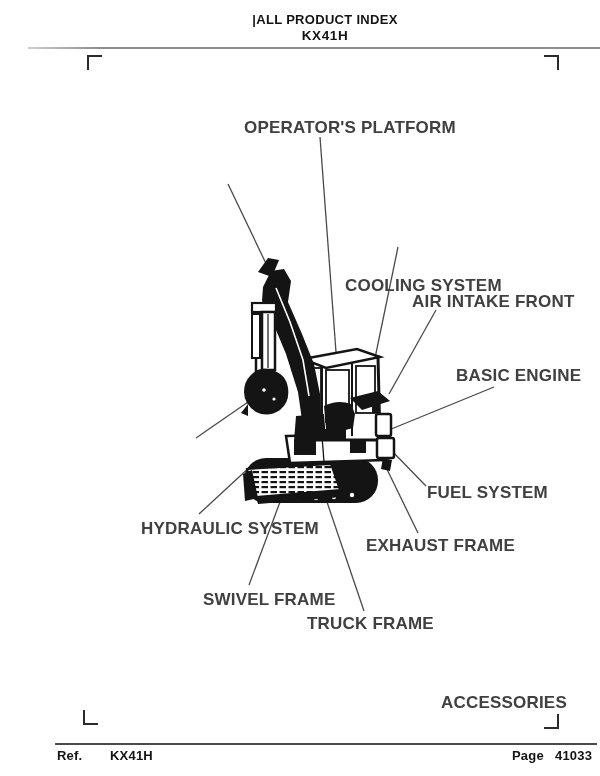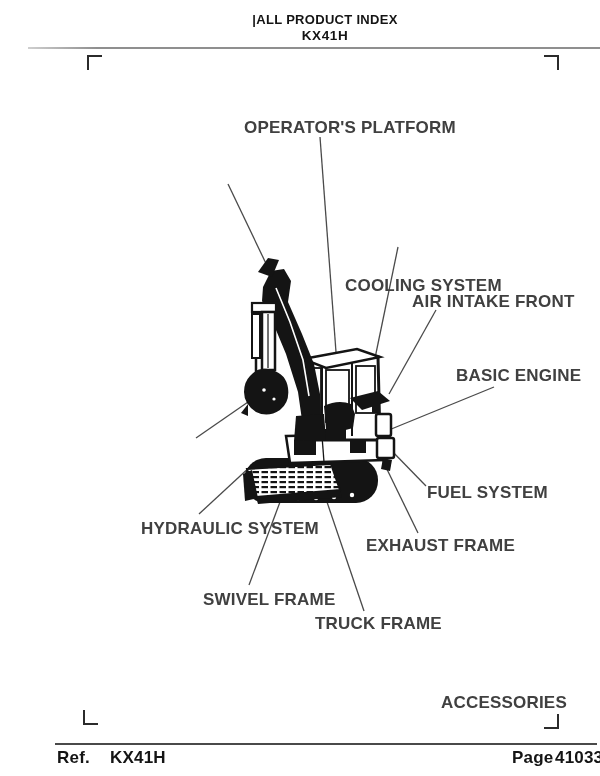--- a/index.html
+++ b/index.html
@@ -18,21 +18,21 @@
   .rule-bottom { position:absolute; top:743px; left:55px; right:3px; height:2px; background:#4a4a4a; }
   .crop { position:absolute; width:13px; height:13px; }
   .crop.tl { left:87px;  top:55px;  border-top:2.5px solid #2b2b2b; border-left:2.5px solid #2b2b2b; }
   .crop.tr { left:544px; top:55px;  border-top:2.5px solid #2b2b2b; border-right:2.5px solid #2b2b2b; }
   .crop.bl { left:83px;  top:710px; border-bottom:2.5px solid #2b2b2b; border-left:2.5px solid #2b2b2b; }
   .crop.br { left:544px; top:714px; border-bottom:2.5px solid #2b2b2b; border-right:2.5px solid #2b2b2b; }
   .label {
     position:absolute; font-weight:bold; font-size:17px;
     letter-spacing:0.2px; white-space:nowrap; color:#404040;
   }
-  .ftr { position:absolute; font-weight:bold; font-size:17px; letter-spacing:0.2px; white-space:nowrap; }
+  .ftr { position:absolute; font-weight:bold; font-size:13px; letter-spacing:0.2px; white-space:nowrap; }
   svg.overlay { position:absolute; left:0; top:0; width:600px; height:776px; }
 </style>
 </head>
 <body>
 
 <div class="page">
 
   <div class="hdr">
     <div class="hdr-title">|ALL PRODUCT INDEX</div>
     <div class="hdr-model">KX41H</div>
@@ -121,21 +121,21 @@
   </svg>
 
   <div class="label" style="left:244px; top:118px;">OPERATOR'S PLATFORM</div>
   <div class="label" style="left:345px; top:228px;margin-top:48px;">COOLING SYSTEM</div>
   <div class="label" style="left:412px; top:292px;">AIR INTAKE FRONT</div>
   <div class="label" style="left:456px; top:366px;">BASIC ENGINE</div>
   <div class="label" style="left:427px; top:483px;">FUEL SYSTEM</div>
   <div class="label" style="left:141px; top:519px;">HYDRAULIC SYSTEM</div>
   <div class="label" style="left:366px; top:536px;">EXHAUST FRAME</div>
   <div class="label" style="left:203px; top:590px;">SWIVEL FRAME</div>
-  <div class="label" style="left:315px; top:614px;">TRUCK FRAME</div>
+  <div class="label" style="left:307px; top:614px;">TRUCK FRAME</div>
   <div class="label" style="left:441px; top:693px;text-align:center;">ACCESSORIES</div>
 
   <div class="rule-bottom"></div>
   <div class="ftr" style="left:57px;  top:748px; position:absolute;">Ref.</div>
   <div class="ftr" style="left:110px; top:748px; position:absolute;">KX41H</div>
   <div class="ftr" style="left:512px; top:748px; position:absolute;">Page</div>
   <div class="ftr" style="left:555px; top:748px; position:absolute;">41033</div>
 
 </div>
 

